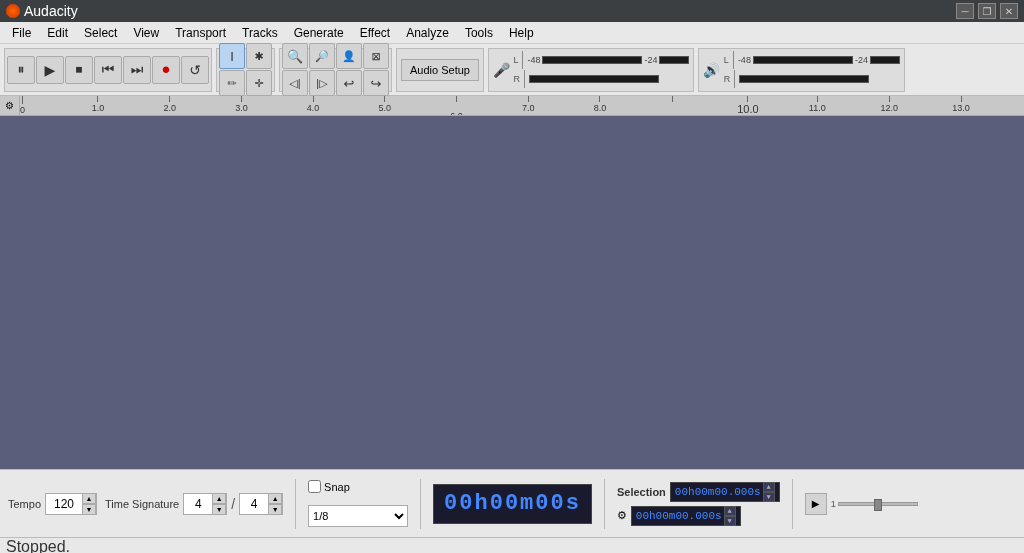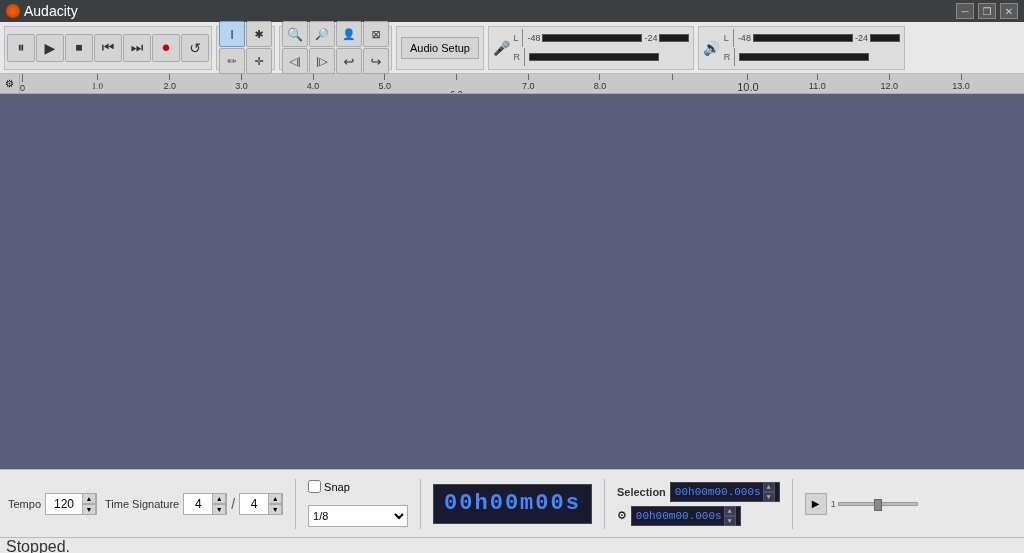--- a/index.html
+++ b/index.html
@@ -381,20 +381,33 @@
   </div>
   <div class="window-controls">
     <div class="win-btn">─</div>
     <div class="win-btn">❐</div>
     <div class="win-btn">✕</div>
   </div>
 </div>
 
 <div class="main-content">
 
+  <div id="menu-bar">
+    <div class="menu-item">File</div>
+    <div class="menu-item">Edit</div>
+    <div class="menu-item">Select</div>
+    <div class="menu-item">View</div>
+    <div class="menu-item">Transport</div>
+    <div class="menu-item">Tracks</div>
+    <div class="menu-item">Generate</div>
+    <div class="menu-item">Effect</div>
+    <div class="menu-item">Analyze</div>
+    <div class="menu-item">Tools</div>
+    <div class="menu-item">Help</div>
+  </div>
 
   <div id="toolbar-area">
 
     <div class="toolbar-group">
       <div class="tb-btn" title="Pause">⏸</div>
       <div class="tb-btn" title="Play">▶</div>
       <div class="tb-btn" title="Stop">⏹</div>
       <div class="tb-btn" title="Skip to Start">⏮</div>
       <div class="tb-btn" title="Skip to End">⏭</div>
       <div class="tb-btn record" title="Record">⏺</div>
@@ -481,21 +494,21 @@
   <div id="ruler">
     <div id="ruler-settings">⚙</div>
     <div id="ruler-scale">
 
     <div class="ruler-tick" style="left: 0%; position: absolute; top: 0px;">
           <div class="ruler-tick-line" style="width: 1px; height: 8px; background: rgb(102, 102, 102);"></div>
           <div class="ruler-tick-label" style="font-size: 9px; color: rgb(51, 51, 51); margin-top: 1px; white-space: nowrap;">0</div>
         </div>
         <div class="ruler-tick" style="left: 7.14286%; position: absolute; top: 0px;">
           <div class="ruler-tick-line" style="width: 1px; height: 6px; background: rgb(102, 102, 102);"></div>
-          <div class="ruler-tick-label" style="font-size: 9px; color: rgb(51, 51, 51); margin-top: 1px; white-space: nowrap; font-family: Liberation Serif, serif;">1.0</div>
+          <div class="ruler-tick-label" style="font-size: 9px; color: rgb(51, 51, 51); margin-top: 1px; white-space: nowrap;">1.0</div>
         </div>
         <div class="ruler-tick" style="left: 14.2857%; position: absolute; top: 0px;">
           <div class="ruler-tick-line" style="width: 1px; height: 6px; background: rgb(102, 102, 102);"></div>
           <div class="ruler-tick-label" style="font-size: 9px; color: rgb(51, 51, 51); margin-top: 1px; white-space: nowrap;">2.0</div>
         </div>
         <div class="ruler-tick" style="left: 21.4286%; position: absolute; top: 0px;">
           <div class="ruler-tick-line" style="width: 1px; height: 6px; background: rgb(102, 102, 102);"></div>
           <div class="ruler-tick-label" style="font-size: 9px; color: rgb(51, 51, 51); margin-top: 1px; white-space: nowrap;">3.0</div>
         </div>
         <div class="ruler-tick" style="left: 28.5714%; position: absolute; top: 0px;">

